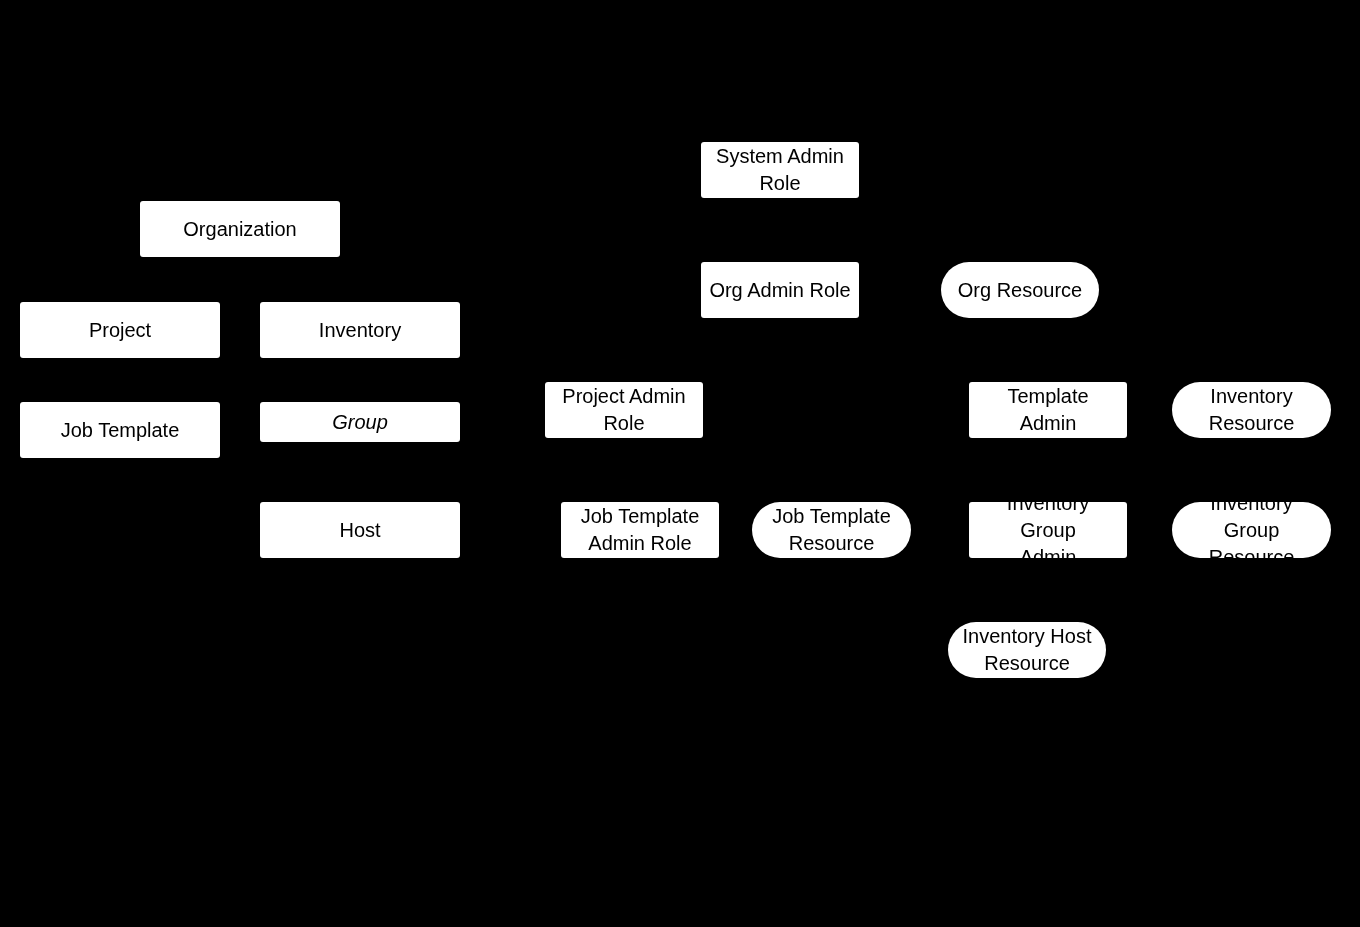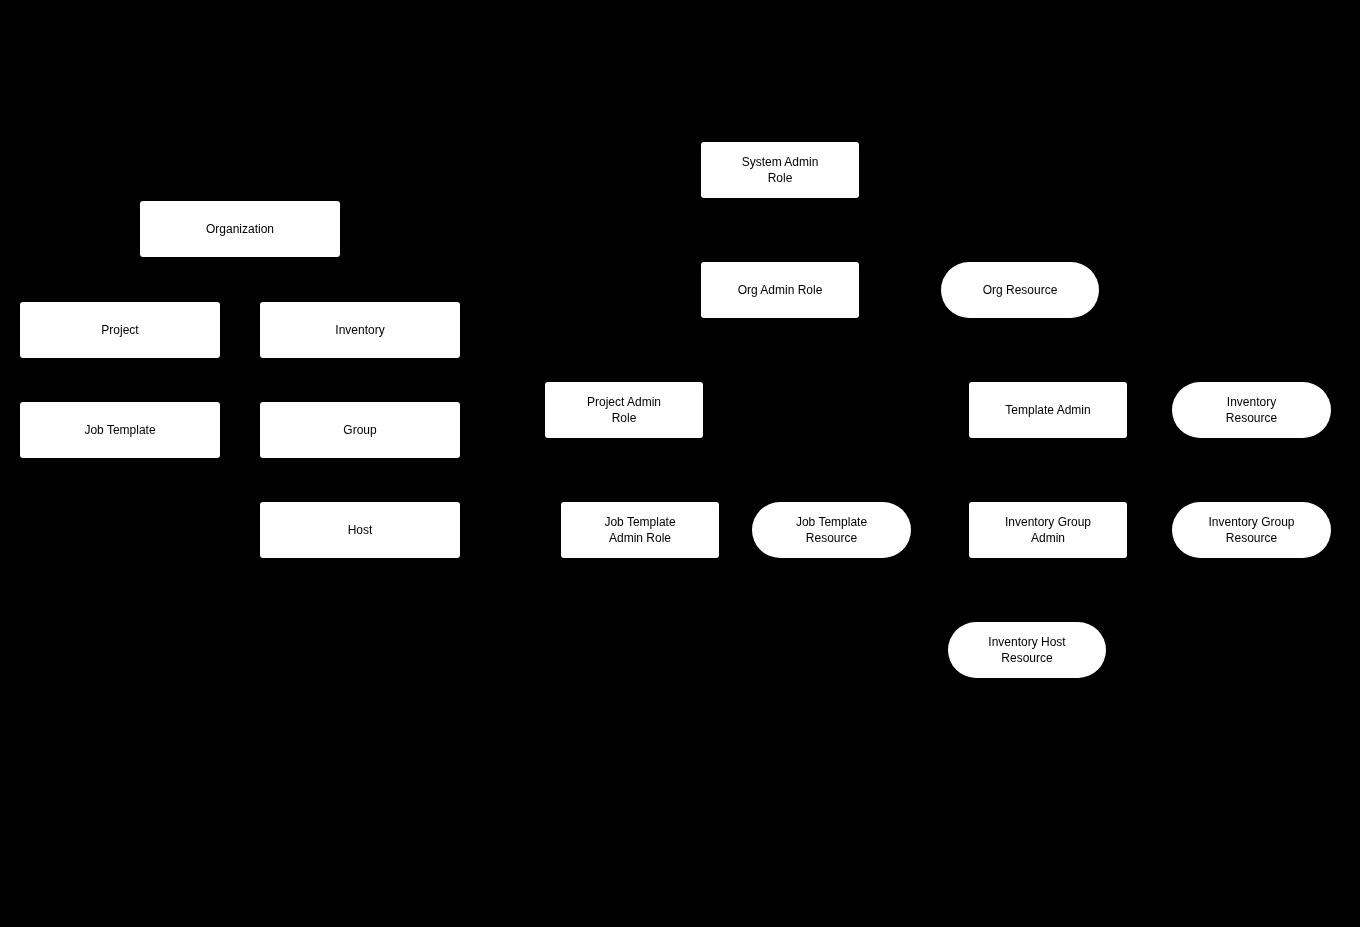--- a/index.html
+++ b/index.html
@@ -23,42 +23,42 @@
     background: #000000;
   }
   .node {
     position: absolute;
     background: #ffffff;
     color: #000000;
     display: flex;
     align-items: center;
     justify-content: center;
     text-align: center;
-    font-size: 12px;
+    font-size: 20px;
     line-height: 1.35;
     box-sizing: border-box;
     padding: 4px 8px;
     white-space: pre-line;
   }
   .node.rect {
     border-radius: 3px;
   }
   .node.pill {
     border-radius: 999px;
   }
 </style>
 </head>
 <body>
 
 <div id="canvas">
     <div class="node rect" style="left: 20px; top: 302px; width: 200px; height: 56px; background: rgb(255, 255, 255); color: rgb(0, 0, 0);">Project</div>
     <div class="node rect" style="left: 140px; top: 201px; width: 200px; height: 56px; background: rgb(255, 255, 255); color: rgb(0, 0, 0);">Organization</div>
     <div class="node rect" style="left: 260px; top: 302px; width: 200px; height: 56px; background: rgb(255, 255, 255); color: rgb(0, 0, 0);">Inventory</div>
     <div class="node rect" style="left: 20px; top: 402px; width: 200px; height: 56px; background: rgb(255, 255, 255); color: rgb(0, 0, 0);">Job Template</div>
-    <div class="node rect" style="left: 260px; top: 402px; width: 200px; height: 56px; background: rgb(255, 255, 255); color: rgb(0, 0, 0);">Group</div>
+    <div class="node rect" style="left: 260px; top: 402px; width: 200px; height: 40px; background: rgb(255, 255, 255); color: rgb(0, 0, 0); font-style: italic;">Group</div>
     <div class="node rect" style="left: 260px; top: 502px; width: 200px; height: 56px; background: rgb(255, 255, 255); color: rgb(0, 0, 0);">Host</div>
     <div class="node rect" style="left: 701px; top: 142px; width: 158px; height: 56px; background: rgb(255, 255, 255); color: rgb(0, 0, 0);">System Admin
 Role</div>
     <div class="node pill" style="left: 941px; top: 262px; width: 158px; height: 56px; background: rgb(255, 255, 255); color: rgb(0, 0, 0);">Org Resource</div>
     <div class="node rect" style="left: 701px; top: 262px; width: 158px; height: 56px; background: rgb(255, 255, 255); color: rgb(0, 0, 0);">Org Admin Role</div>
     <div class="node rect" style="left: 545px; top: 382px; width: 158px; height: 56px; background: rgb(255, 255, 255); color: rgb(0, 0, 0);">Project Admin
 Role</div>
     <div class="node rect" style="left: 969px; top: 382px; width: 158px; height: 56px; background: rgb(255, 255, 255); color: rgb(0, 0, 0);">Template Admin</div>
     <div class="node pill" style="left: 1172px; top: 382px; width: 159px; height: 56px; background: rgb(255, 255, 255); color: rgb(0, 0, 0);">Inventory
 Resource</div>

